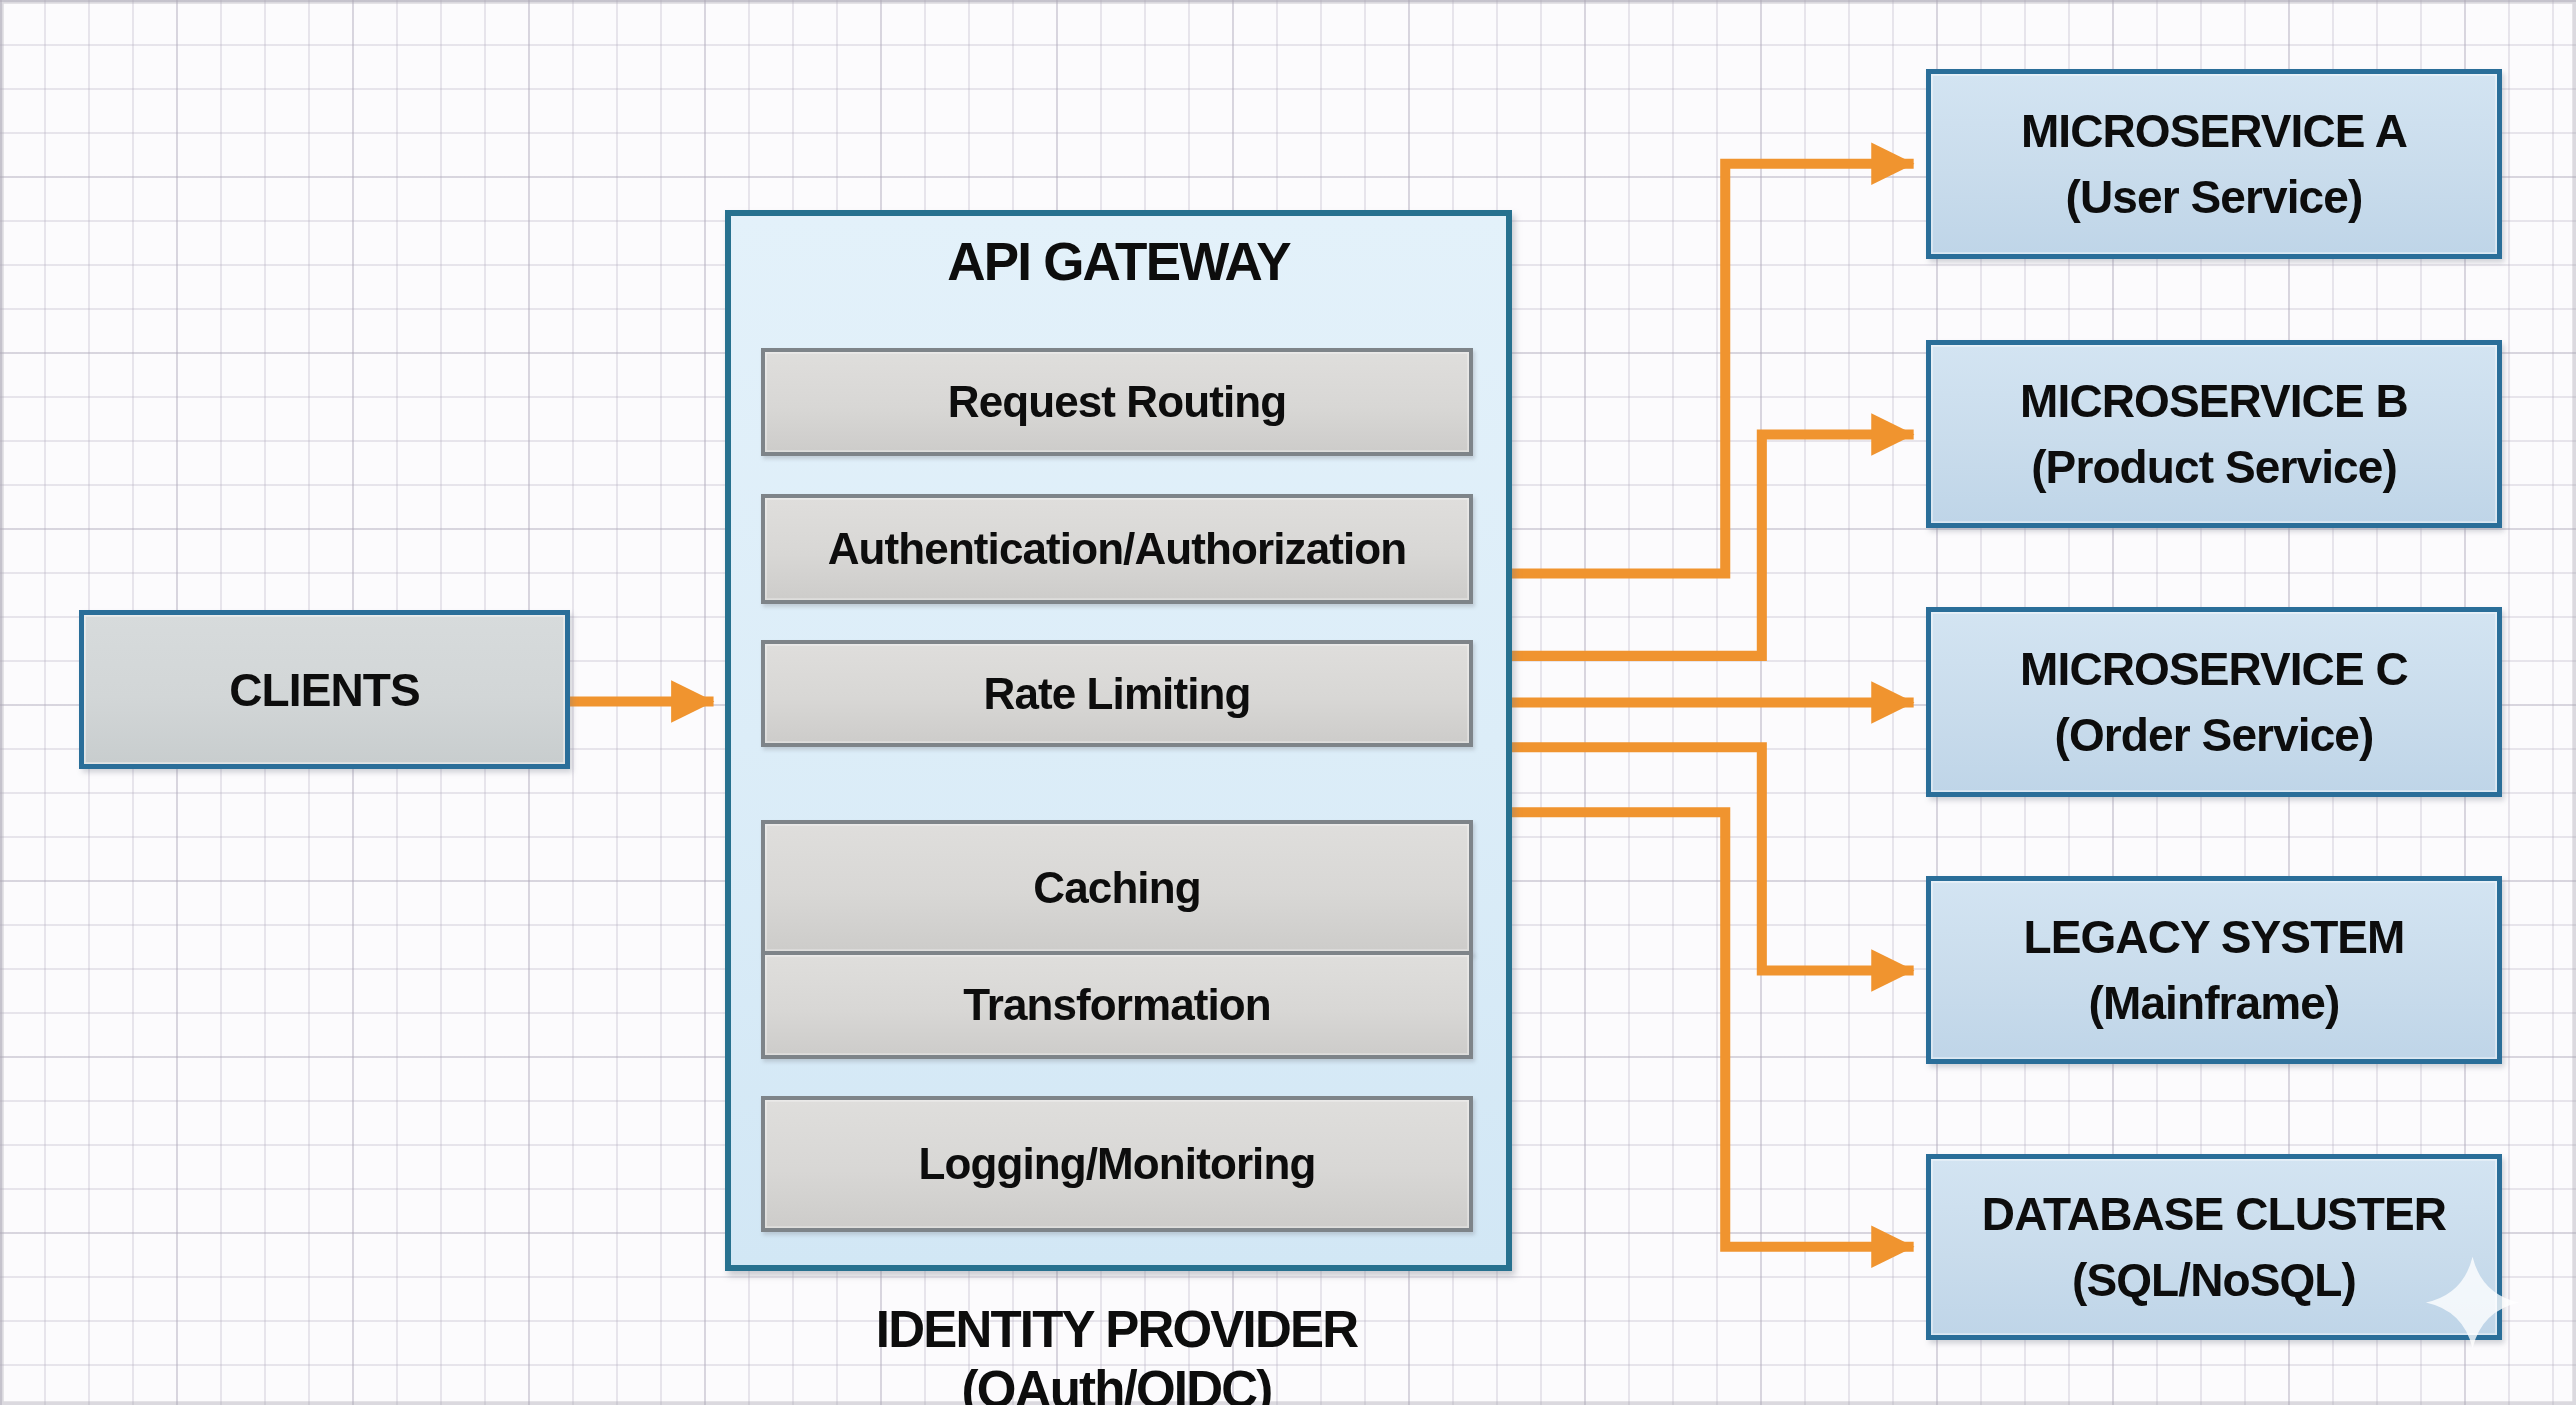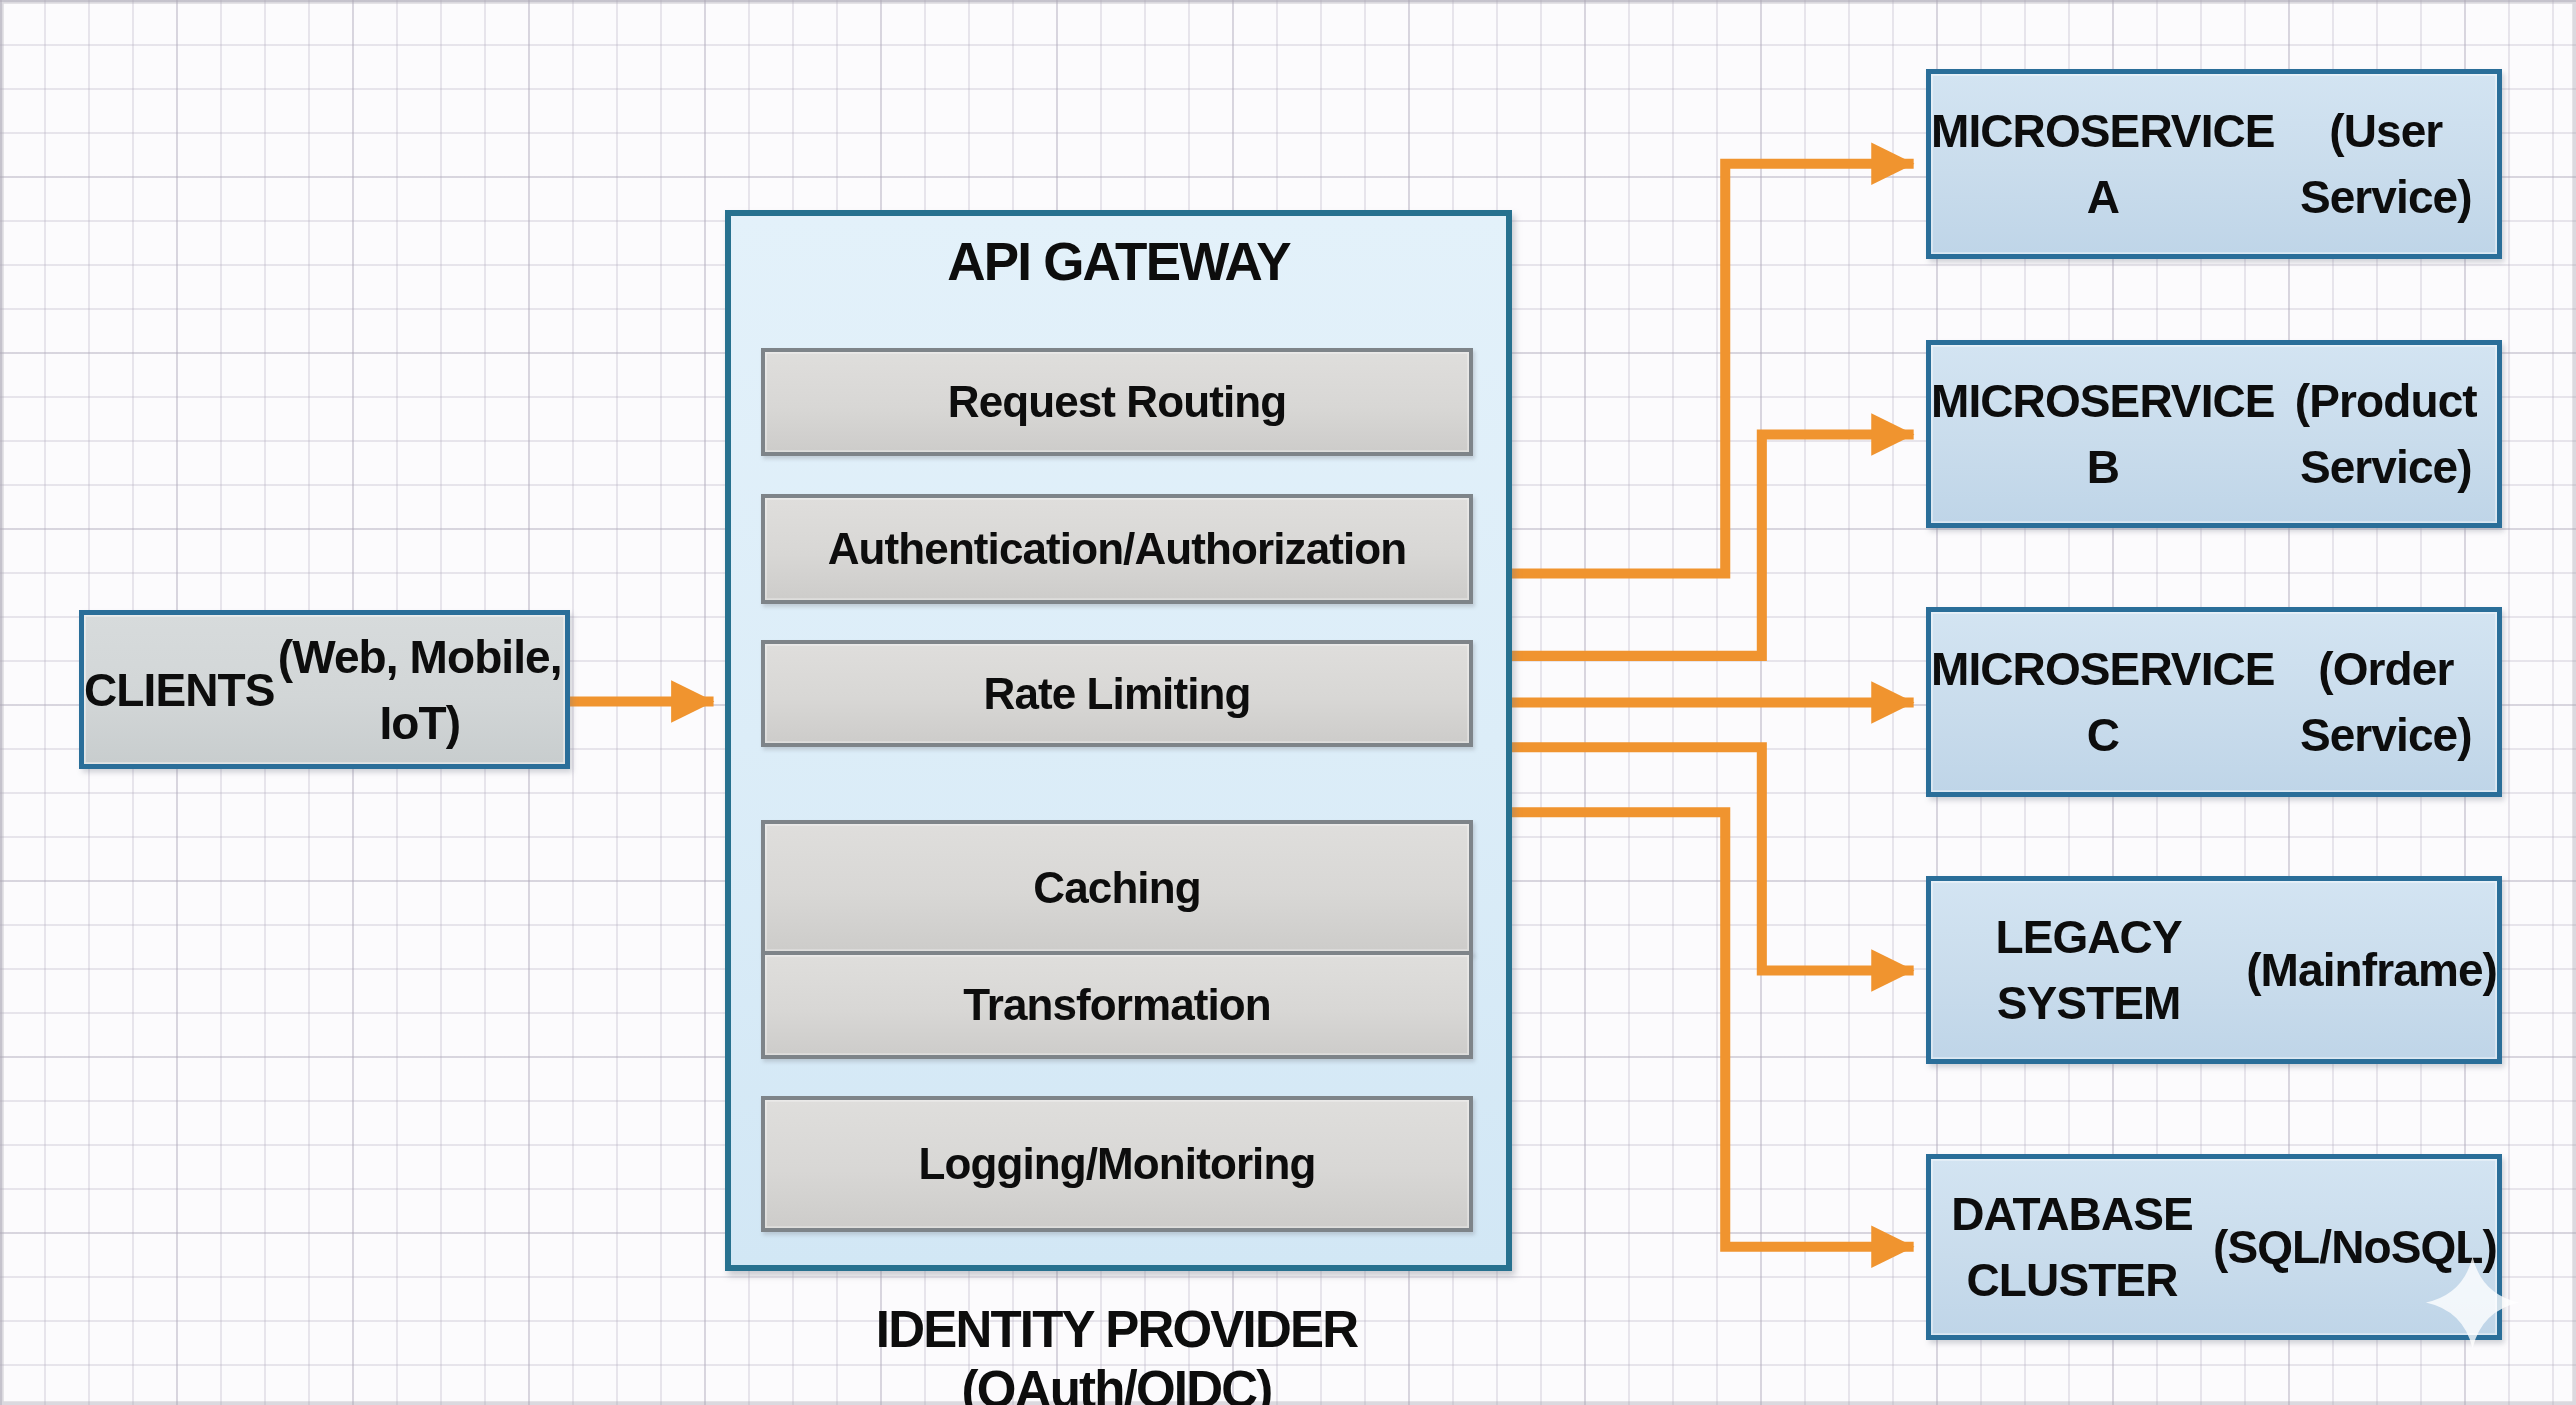--- a/index.html
+++ b/index.html
@@ -14,21 +14,21 @@
       linear-gradient(to right,  rgba(160,154,176,0.22) 1.8px, transparent 1.8px),
       linear-gradient(to bottom, rgba(160,154,176,0.22) 1.8px, transparent 1.8px);
     background-size:44px 44px, 44px 44px, 176px 176px, 176px 176px;
     box-shadow: inset 0 0 0 3.7px rgba(170,167,178,0.40);
     font-family:"Liberation Sans", sans-serif;
     color:#0D0D0D;
   }
   .layer{position:absolute;left:0;top:0;width:2576px;height:1405px;pointer-events:none;}
   .node{
     position:absolute;
-    display:flex;flex-direction:row;align-items:center;justify-content:center;
+    display:flex;flex-direction:column;align-items:center;justify-content:center;
     text-align:center;font-weight:bold;letter-spacing:-0.9px;
     box-sizing:border-box;
   }
   .node .line{display:block;}
   
   .target{
     left:1926px;width:576px;
     border:5.5px solid #2A6E99;
     background:linear-gradient(180deg,#D3E4F2 0%,#C9DCEC 55%,#BFD5E8 100%);
     box-shadow:2.7px 3.7px 5.5px rgba(120,125,140,0.35), inset 0 0 0 1.8px rgba(255,255,255,0.45);
@@ -106,21 +106,20 @@
       <path d="M 1652 627 L 1886 627 L 1886 179 L 2092 179" marker-end="url(#ah)"></path>
       <path d="M 1652 717 L 1926 717 L 1926 475 L 2092 475" marker-end="url(#ah)"></path>
       <path d="M 1652 768 L 2092 768" marker-end="url(#ah)"></path>
       <path d="M 1652 817 L 1926 817 L 1926 1061 L 2092 1061" marker-end="url(#ah)"></path>
       <path d="M 1652 888 L 1886 888 L 1886 1363 L 2092 1363" marker-end="url(#ah)"></path>
     </g>
   </svg>
 
   <div class="node clients">
     <span class="line">CLIENTS</span>
-    <span class="line">(Web, Mobile, IoT)</span>
   </div>
 
   <div class="gateway"></div>
   <div class="gateway-title">API GATEWAY</div>
 
   <div class="feature f1">
     <span>Request Routing</span>
   </div>
   <div class="feature f2">
     <span>Authentication/Authorization</span>

